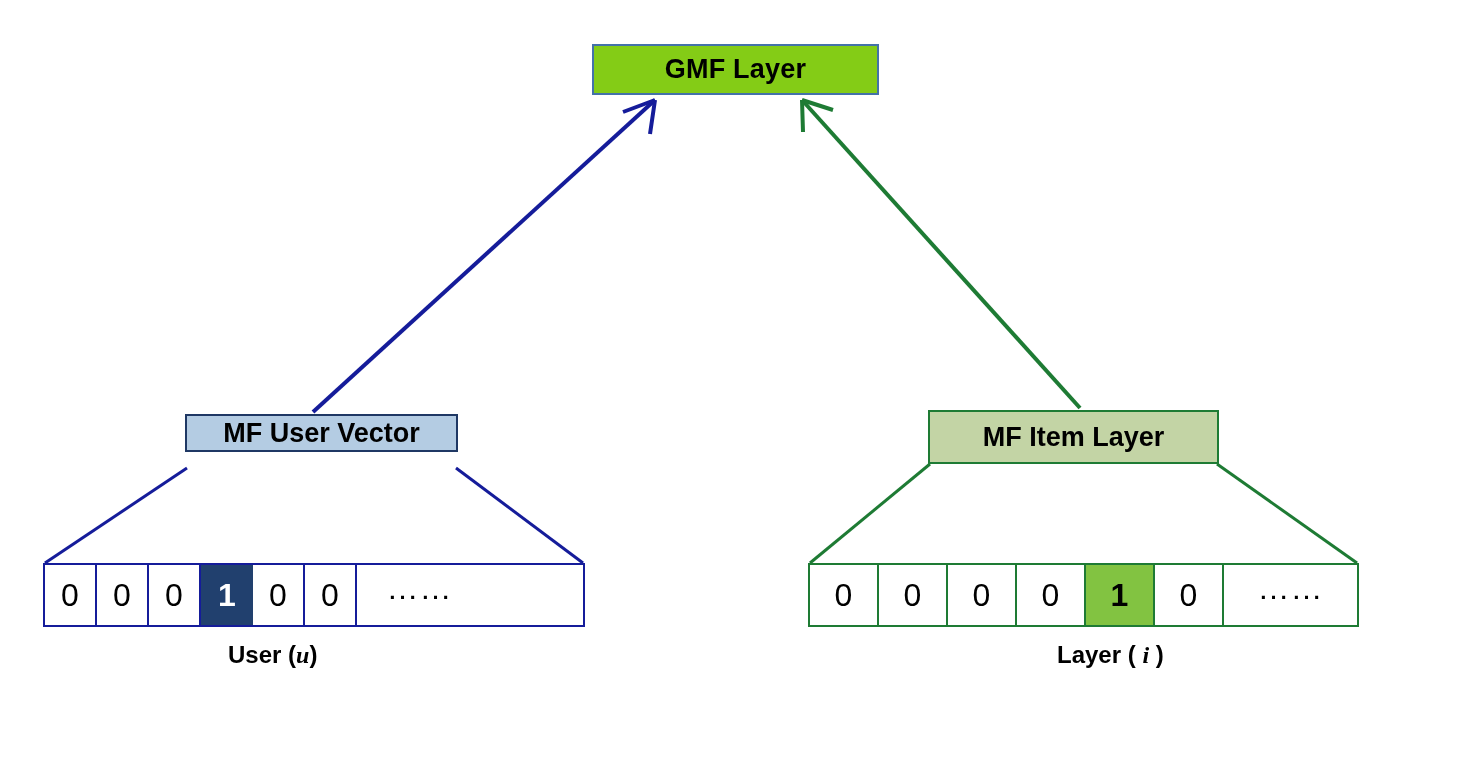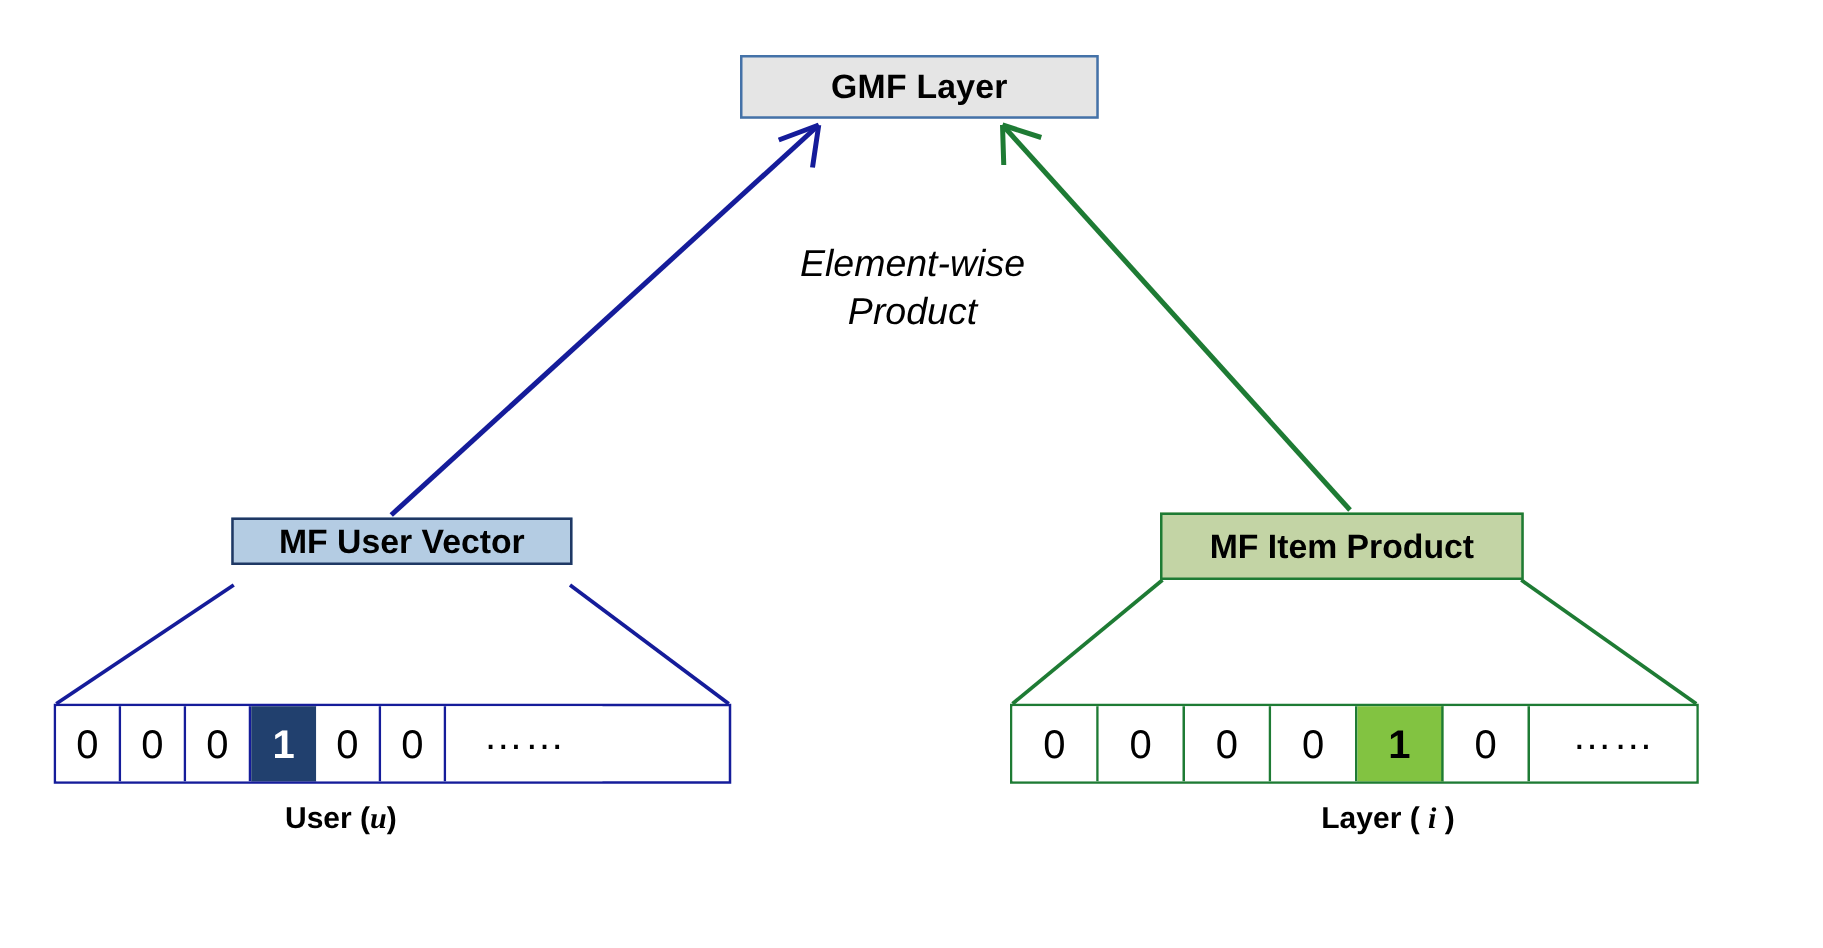--- a/index.html
+++ b/index.html
@@ -38,21 +38,21 @@
     font-weight: bold;
     color: #000000;
     white-space: nowrap;
   }
 
   #gmf-layer-box {
     left: 592px;
     top: 44px;
     width: 287px;
     height: 51px;
-    background: #e5e5e5;
+    background: #84cc16;
     border: 2px solid #4472A8;
     font-size: 27px;
     letter-spacing: 0.2px;
   }
 
   #mf-user-vector-box {
     left: 185px;
     top: 414px;
     width: 273px;
     height: 38px;
@@ -196,31 +196,27 @@
     <g>
       <line x1="1080" y1="408" x2="802" y2="100" stroke="#1E7B34" stroke-width="4"></line>
       <path d="M 802 100 L 833 110 M 802 100 L 803 132" stroke="#1E7B34" stroke-width="4" fill="none" stroke-linecap="butt"></path>
     </g>
   </svg>
 
   <div class="node-box" id="gmf-layer-box">
     <span>GMF Layer</span>
   </div>
 
-  <div id="elementwise-product-label">
-    <div>Element-wise</div>
-    <div>Product</div>
-  </div>
 
   <div class="node-box" id="mf-user-vector-box">
     <span>MF User Vector</span>
   </div>
 
   <div class="node-box" id="mf-item-vector-box">
-    <span>MF Item Product</span>
+    <span>MF Item Layer</span>
   </div>
 
   <div class="onehot-vector" id="user-vector">
     <div class="onehot-cell cell-w-narrow">0</div>
     <div class="onehot-cell cell-w-narrow">0</div>
     <div class="onehot-cell cell-w-narrow">0</div>
     <div class="onehot-cell cell-w-narrow hot">1</div>
     <div class="onehot-cell cell-w-narrow">0</div>
     <div class="onehot-cell cell-w-narrow">0</div>
     <div class="onehot-cell cell-w-wide dots">……</div>

